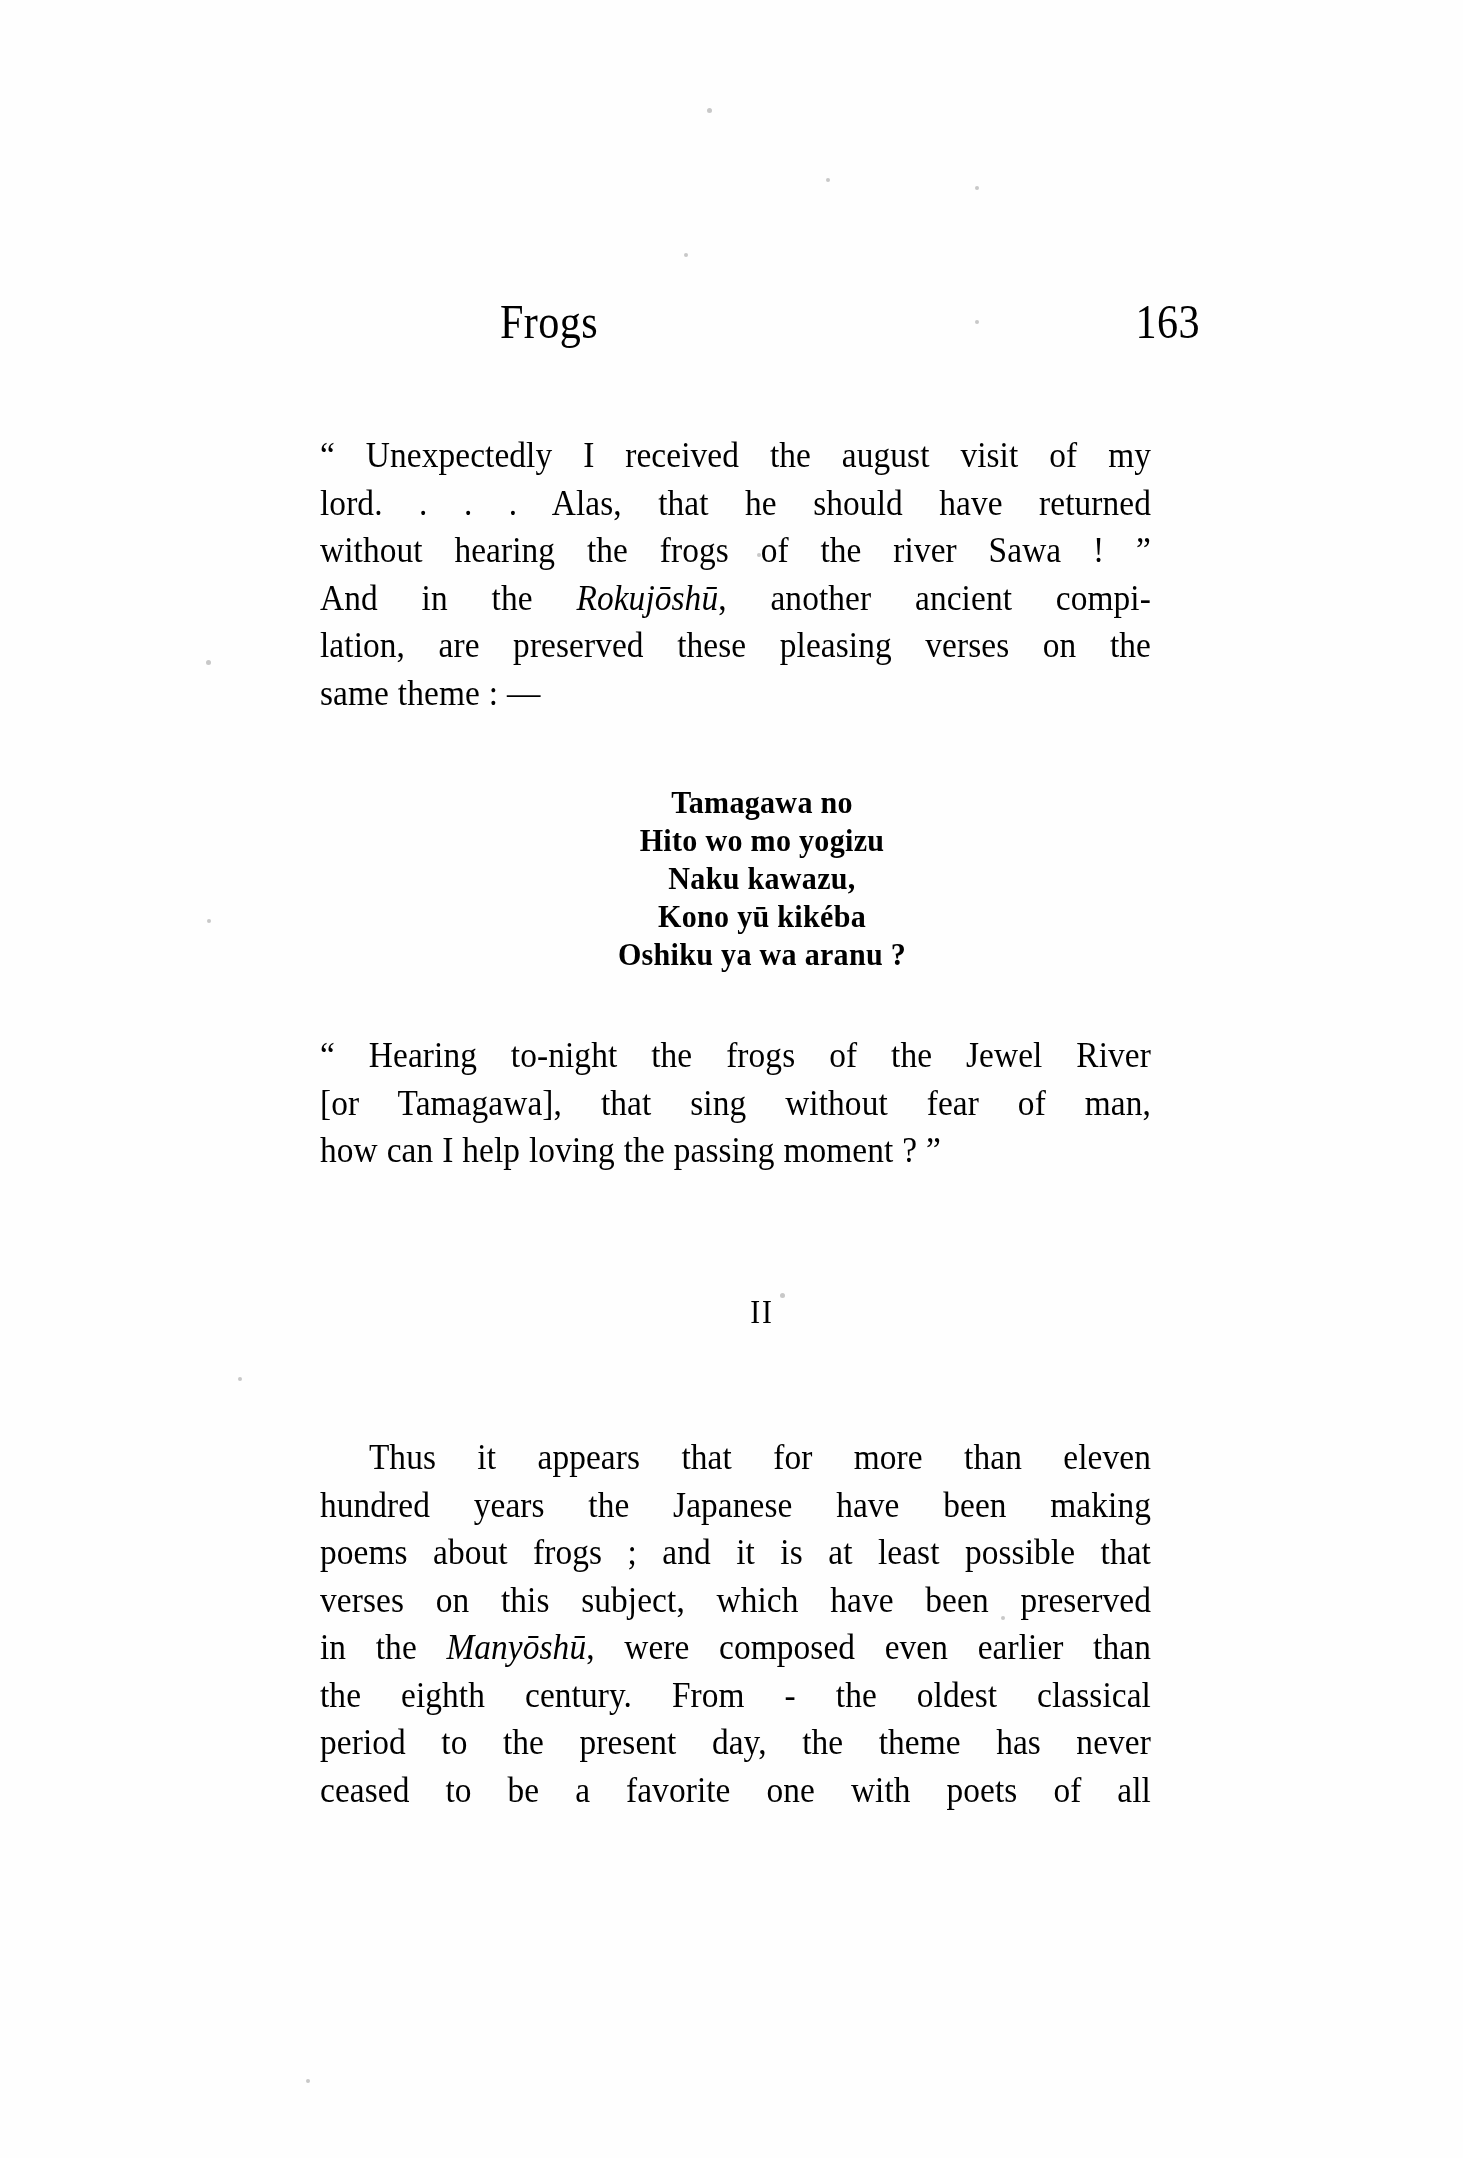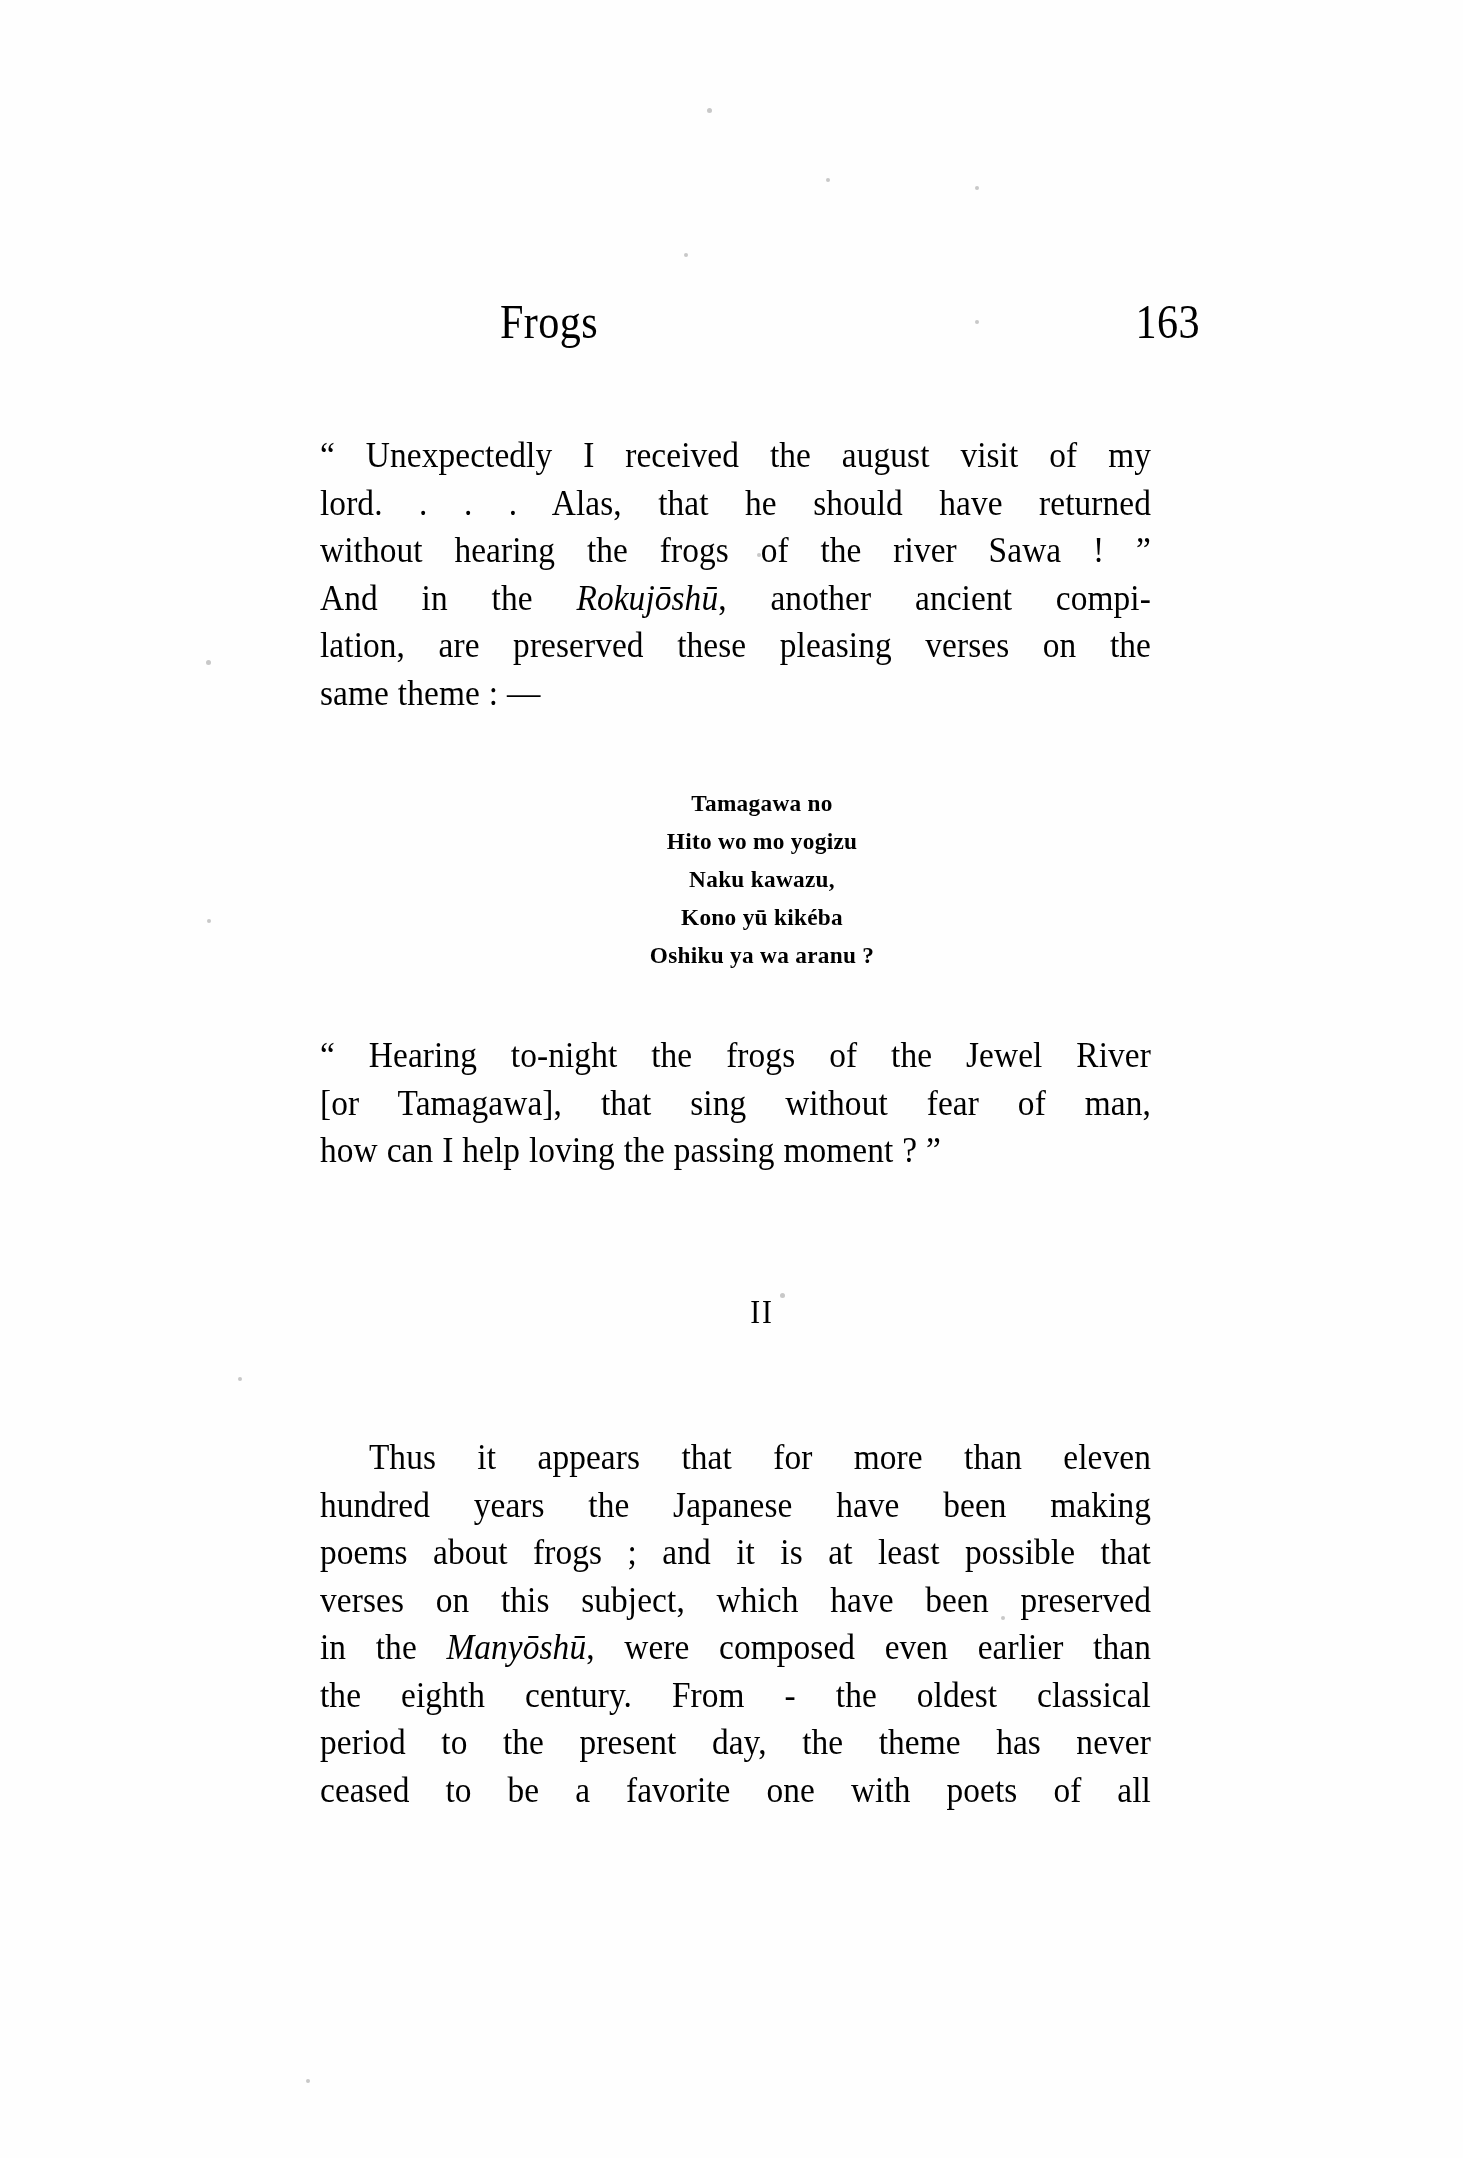--- a/index.html
+++ b/index.html
@@ -84,21 +84,21 @@
     font-style: italic;
   }
 
   
   .poem {
     position: absolute;
     left: 0;
     width: 884px;
     top: 352px;
     text-align: center;
-    font-size: 24px;
+    font-size: 31px;
     line-height: 38px;
     font-family: "Liberation Serif", "DejaVu Serif", serif;
     font-weight: 700;
     letter-spacing: 0.3px;
   }
   .poem .pline {
     display: block;
     white-space: nowrap;
     transform: scaleX(0.97);
   }

